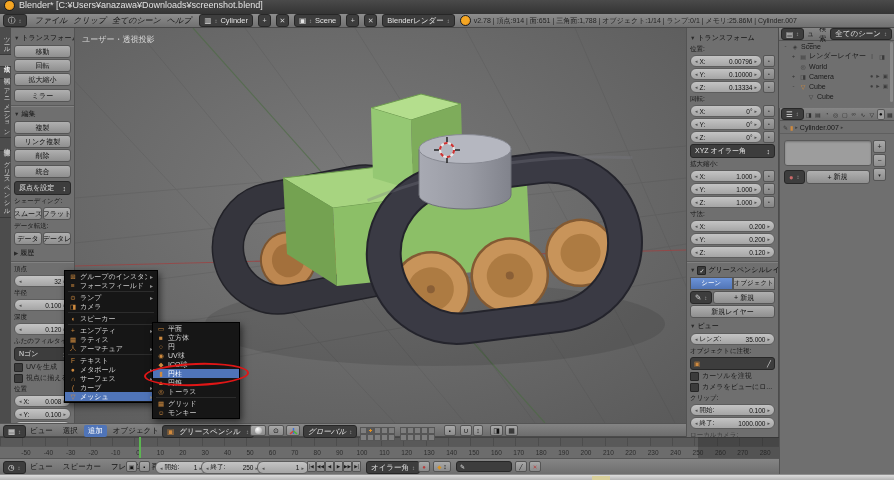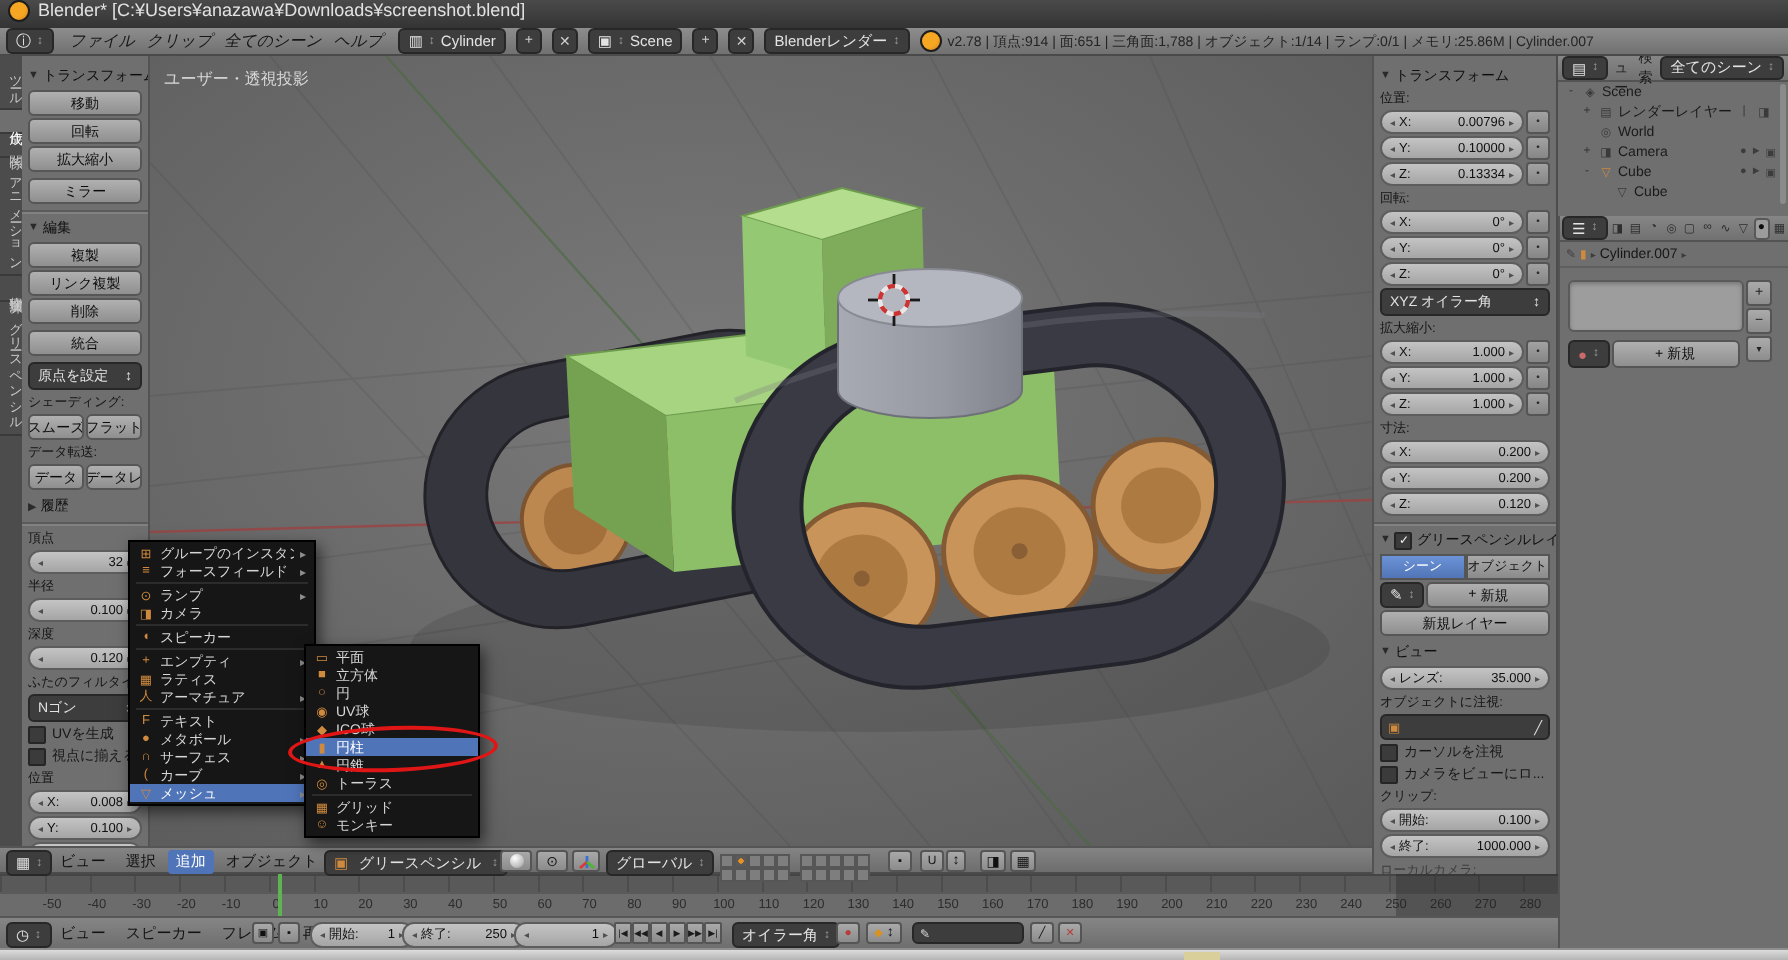--- a/index.html
+++ b/index.html
@@ -373,21 +373,21 @@
   <span class="hbtn abs" style="left:268px;top:1px;width:16px;">
       <span>⊙</span>
     </span>
   <span class="hbtn abs" style="left:286px;top:1px;width:14px;">
     <svg width="9" height="9" viewBox="0 0 9 9">
       <line x1="4.5" y1="8" x2="4.5" y2="2" stroke="#3a6fd8" stroke-width="1.4"></line>
       <line x1="1" y1="8" x2="4.5" y2="5" stroke="#d83a3a" stroke-width="1.4"></line>
       <line x1="8" y1="8" x2="4.5" y2="5" stroke="#49b832" stroke-width="1.4"></line>
     </svg>
   </span>
-  <span class="dd abs" style="left:303px;top:1px;">
+  <span class="dd abs" style="left:303px;top:1px;font-style:italic;">
     <span>グローバル</span>
     <span class="udar">↕</span>
   </span>
   <span id="layer-grid" class="abs" style="left:360px;top:3px;display:flex;gap:5px;">
       <span class="lgroup" style="display: grid; grid-template-columns: repeat(5, 7px);">
         <span class="lcell"></span>
         <span class="lcell on"></span>
         <span class="lcell"></span>
         <span class="lcell"></span>
         <span class="lcell"></span>

